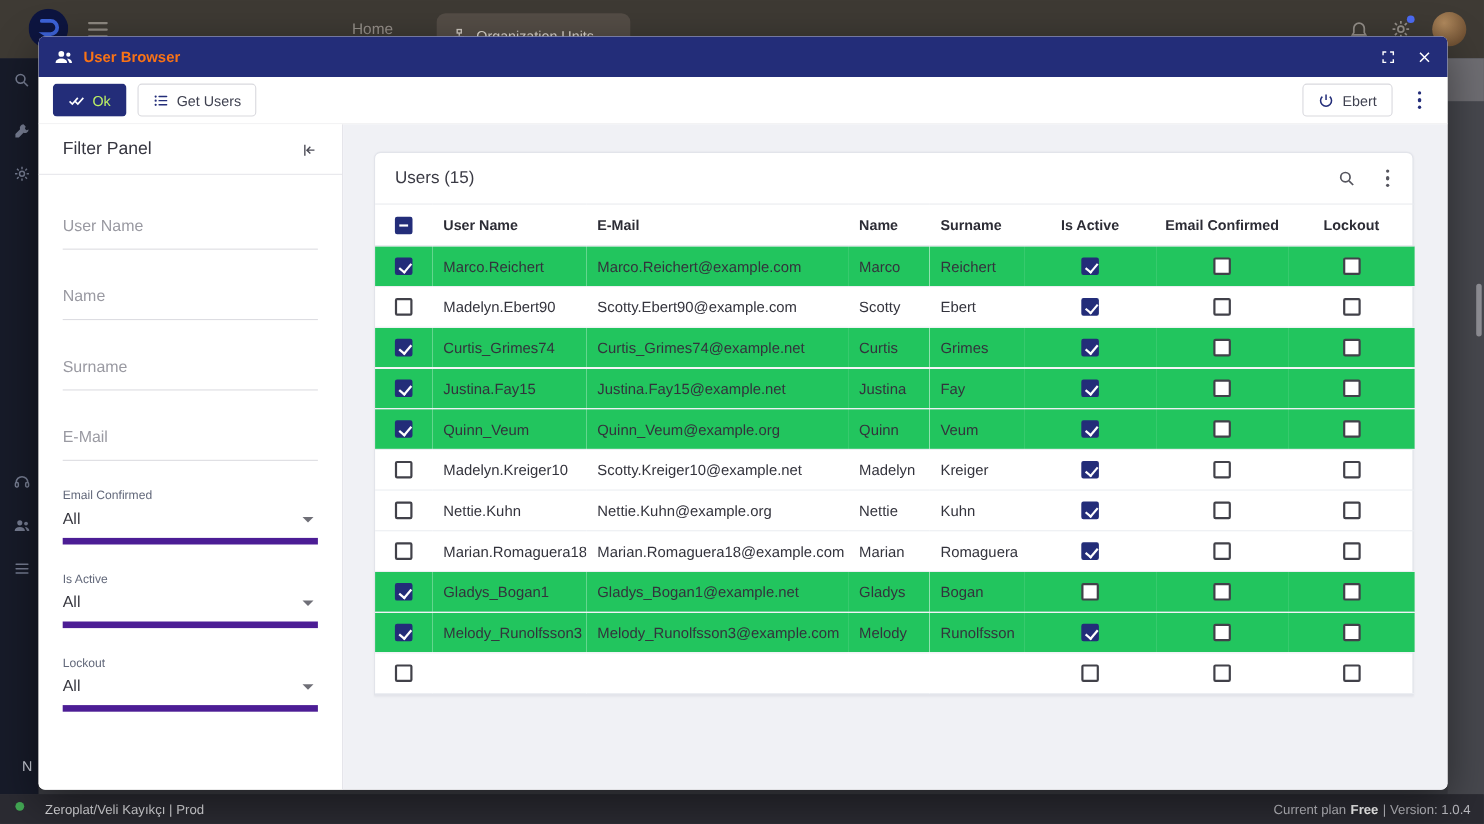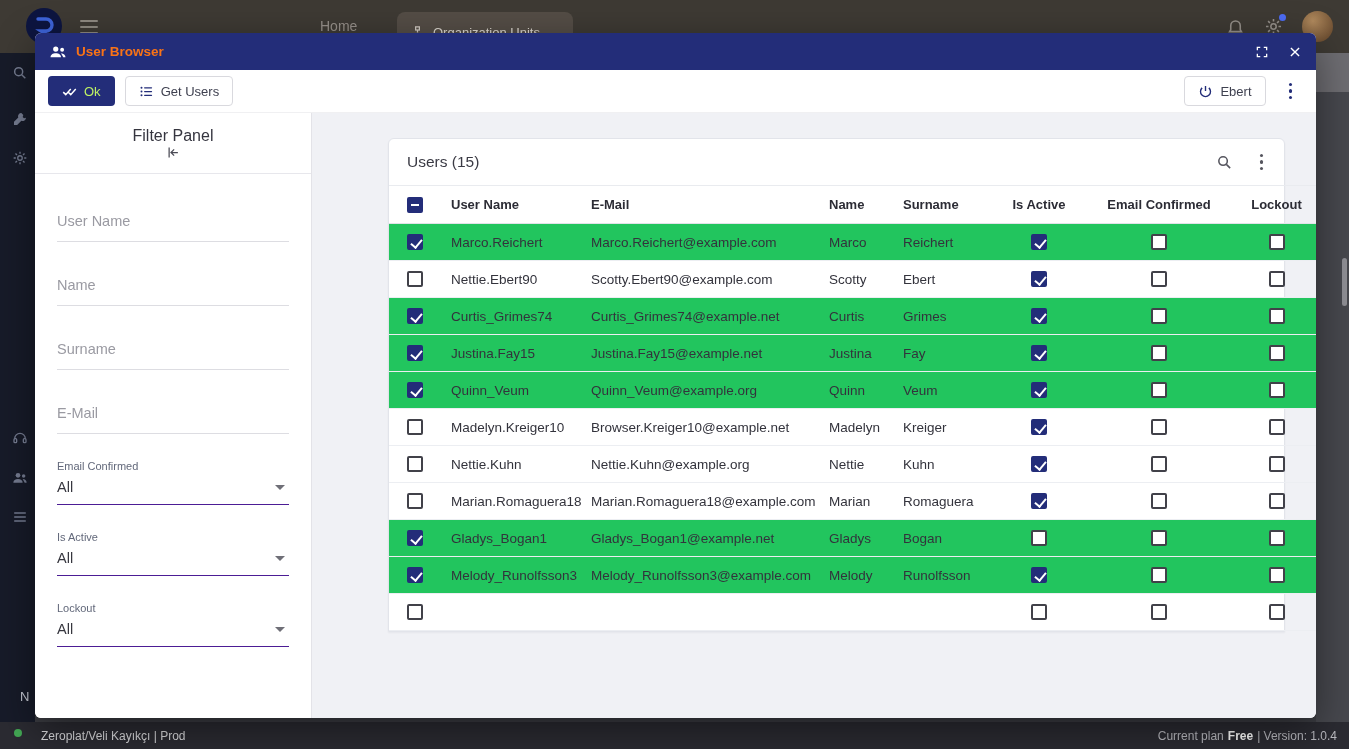--- a/index.html
+++ b/index.html
@@ -45,34 +45,34 @@
   .btn-primary { background:#232d79; color:#bef264; }
   .btn-outline { background:#fff; border-color:#d9d9de; color:#3f4150; }
   .toolbar-right { margin-left:auto; display:flex; align-items:center; gap:20px; padding-right:8px; }
   .dots { display:flex; flex-direction:column; gap:3px; cursor:pointer; padding:3px; }
   .dots i { width:3.5px; height:3.5px; border-radius:50%; background:#232d79; }
   .dots.gray i { background:#55555e; }
 
   .m-body { flex:1; display:flex; min-height:0; }
 
   .filter-panel { width:277px; flex:0 0 auto; background:#fff; border-right:1px solid #e3e3e8; padding:14px 22px 0; }
-  .fp-head { display:flex; align-items:center; justify-content:space-between;flex-direction:column; }
+  .fp-head { display:flex; align-items:center; justify-content:space-between; }
   .fp-title { font-size:16px; color:#35353f; }
   .fp-collapse { color:#4a4a55; cursor:pointer; }
   .fp-divider { border-bottom:1px solid #e7e7ec; margin:13px -22px 0; }
   .f-input { display:block; width:100%; border:0; border-bottom:1px solid #dddde2; font-size:14.5px; color:#333; padding:2px 0 12px; margin-top:33px; outline:none; background:transparent; font-family:inherit; }
   .f-input.first { margin-top:37px; }
   .f-input::placeholder { color:#9a9aa2; }
   .f-select { margin-top:26px; }
   .f-select .lbl { font-size:11px; color:#62687a; }
-  .f-select .val { display:flex; align-items:center; justify-content:space-between; border-bottom:1px solid #4c1d95; padding:7px 4px 9px 0; font-size:14.5px; color:#37373f; cursor:pointer; }
+  .f-select .val { display:flex; align-items:center; justify-content:space-between; border-bottom:6px solid #4c1d95; padding:7px 4px 9px 0; font-size:14.5px; color:#37373f; cursor:pointer; }
   .caret { width:0; height:0; border-left:5px solid transparent; border-right:5px solid transparent; border-top:5px solid #6f6f77; }
 
   .main-area { flex:1; background:#f0f1f5; padding:25px 31px 0 28px; overflow:hidden; }
-  .card { background:#fff; border:1px solid #e2e4ea; border-radius:6px 6px 0 0; box-shadow:0 1px 2px rgba(30,30,60,.05);margin-left:48px; }
+  .card { background:#fff; border:1px solid #e2e4ea; border-radius:6px 6px 0 0; box-shadow:0 1px 2px rgba(30,30,60,.05); }
   .card-head { height:46px; display:flex; align-items:center; padding:0 18px; }
   .card-title { font-size:15.5px; color:#3a3a44; }
   .card-head-right { margin-left:auto; display:flex; align-items:center; gap:24px; color:#55555e; }
   .card-head-right .icon-btn { color:#55555e; }
 
   table { width:100%; border-collapse:collapse; table-layout:fixed; }
   thead th { height:38px; text-align:left; color:#2c2c35; font-weight:bold; border-top:1px solid #e9ebef; border-bottom:1px solid #e1e3e9; padding:0 10px; font-size:13px; }
   th.ctr, td.ctr { text-align:center; padding:0; }
   tbody td { height:37px; border-bottom:1px solid #eceef2; color:#33333c; padding:0 10px; font-size:13.5px; overflow:hidden; white-space:nowrap; }
   tr.selected { background:#22c55e; }
@@ -319,21 +319,21 @@
                 <td>Marco.Reichert</td>
                 <td>Marco.Reichert@example.com</td>
                 <td>Marco</td>
                 <td>Reichert</td>
                 <td class="ctr"><span class="cb checked"></span></td>
                 <td class="ctr"><span class="cb"></span></td>
                 <td class="ctr"><span class="cb"></span></td>
               </tr>
               <tr>
                 <td class="c-cb"><span class="cb"></span></td>
-                <td>Nettie.Ebert90</td>
+                <td>Madelyn.Ebert90</td>
                 <td>Scotty.Ebert90@example.com</td>
                 <td>Scotty</td>
                 <td>Ebert</td>
                 <td class="ctr"><span class="cb checked"></span></td>
                 <td class="ctr"><span class="cb"></span></td>
                 <td class="ctr"><span class="cb"></span></td>
               </tr>
               <tr class="selected">
                 <td class="c-cb"><span class="cb checked"></span></td>
                 <td>Curtis_Grimes74</td>
@@ -360,21 +360,21 @@
                 <td>Quinn_Veum@example.org</td>
                 <td>Quinn</td>
                 <td>Veum</td>
                 <td class="ctr"><span class="cb checked"></span></td>
                 <td class="ctr"><span class="cb"></span></td>
                 <td class="ctr"><span class="cb"></span></td>
               </tr>
               <tr>
                 <td class="c-cb"><span class="cb"></span></td>
                 <td>Madelyn.Kreiger10</td>
-                <td>Browser.Kreiger10@example.net</td>
+                <td>Scotty.Kreiger10@example.net</td>
                 <td>Madelyn</td>
                 <td>Kreiger</td>
                 <td class="ctr"><span class="cb checked"></span></td>
                 <td class="ctr"><span class="cb"></span></td>
                 <td class="ctr"><span class="cb"></span></td>
               </tr>
               <tr>
                 <td class="c-cb"><span class="cb"></span></td>
                 <td>Nettie.Kuhn</td>
                 <td>Nettie.Kuhn@example.org</td>

